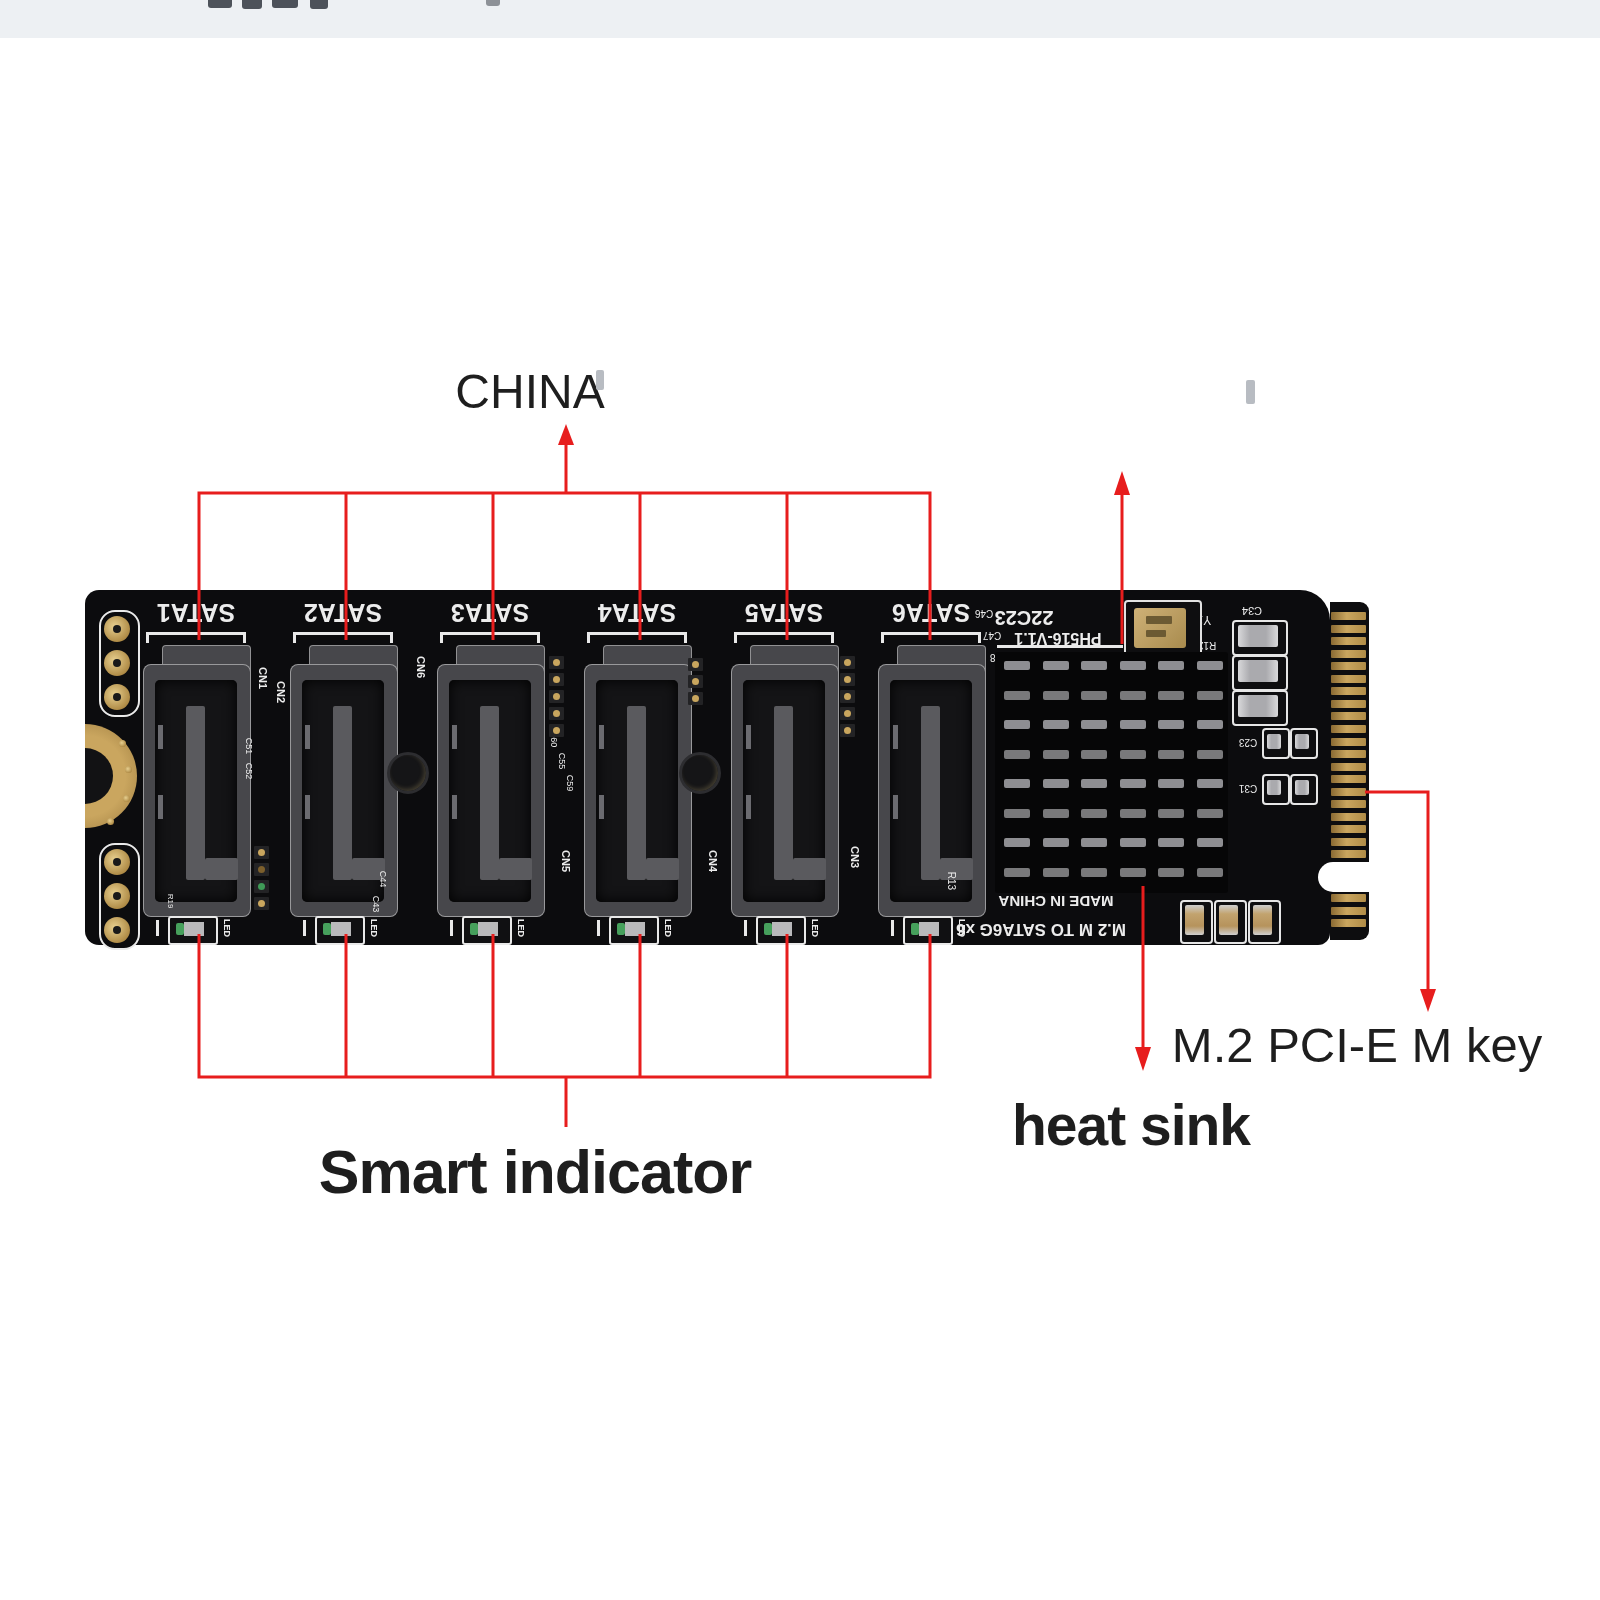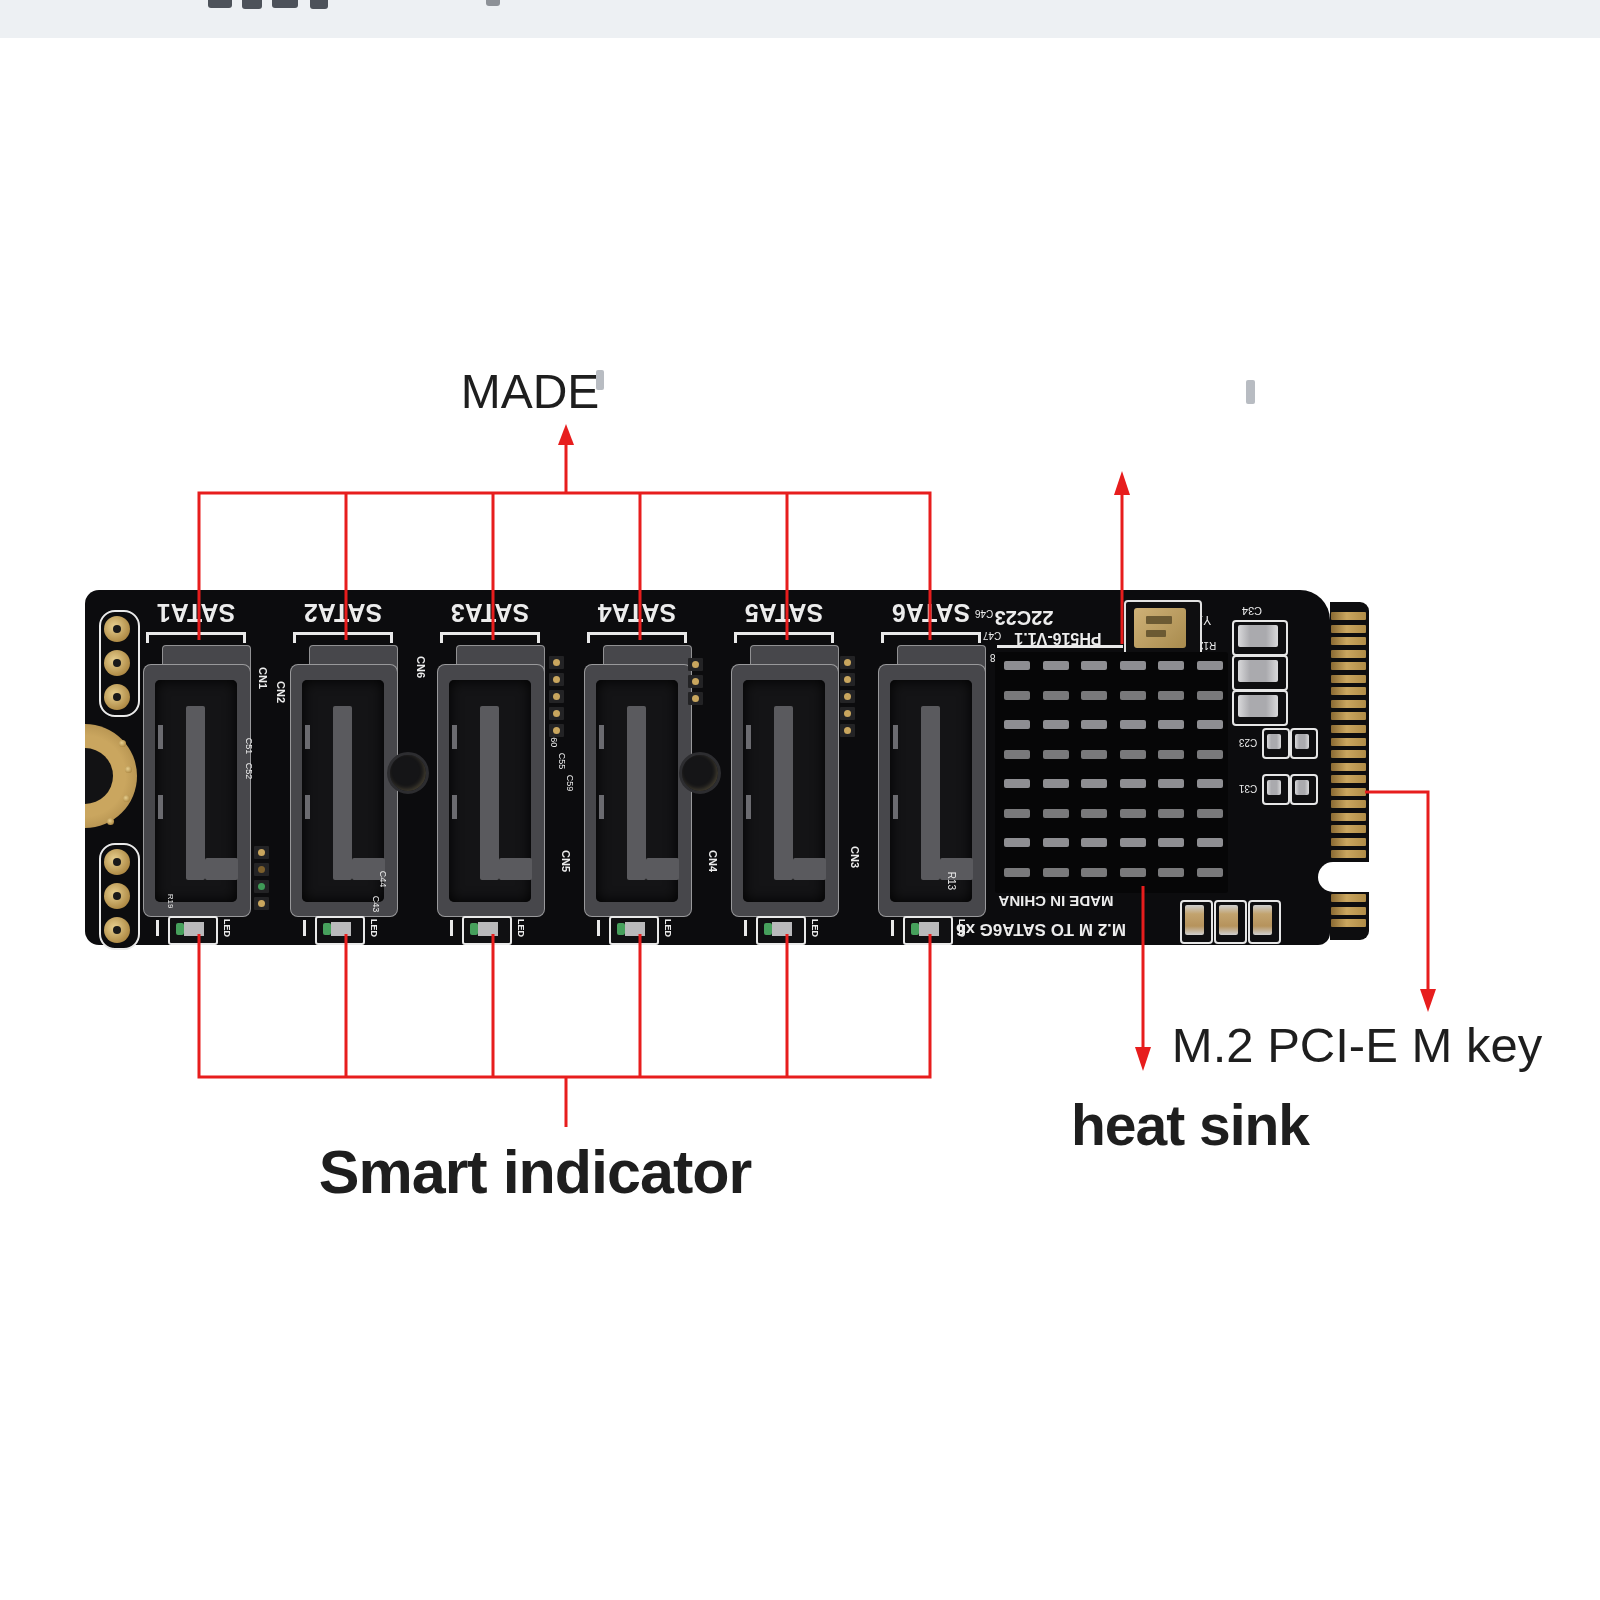--- a/index.html
+++ b/index.html
@@ -62,23 +62,23 @@
 
 <div id="stage">
 
   <div id="top-band" class="abs"></div>
   <div class="abs glyph-mark" style="left:208px;top:0;width:24px;height:8px;"></div>
   <div class="abs glyph-mark" style="left:242px;top:0;width:20px;height:9px;"></div>
   <div class="abs glyph-mark" style="left:272px;top:0;width:26px;height:8px;"></div>
   <div class="abs glyph-mark" style="left:310px;top:0;width:18px;height:9px;"></div>
   <div class="abs glyph-mark" style="left:486px;top:0;width:14px;height:6px;opacity:.6;"></div>
 
-  <div class="abs annot fs48" style="left:530px;top:391px;">MADE</div>
+  <div class="abs annot fs48" style="left:530px;top:391px;">CHINA</div>
   <div class="abs annot fs45" style="left:1357px;top:1045px;">M.2 PCI-E M key</div>
-  <div class="abs annot bold-cn" style="left:1190px;top:1125px;font-size:57px;">heat sink</div>
+  <div class="abs annot bold-cn" style="left:1131px;top:1125px;font-size:57px;">heat sink</div>
   <div class="abs annot bold-cn" style="left:535px;top:1172px;font-size:61px;">Smart indicator</div>
 
   <div class="abs smudge" style="left:596px;top:370px;width:8px;height:20px;"></div>
   <div class="abs smudge" style="left:1246px;top:380px;width:9px;height:24px;"></div>
 
   <div id="pcb-body" class="abs">
 
     <div class="abs semi-gold" style="left:-52px;top:134px;width:104px;height:104px;"></div>
     <div class="abs semi-dark" style="left:-28px;top:158px;width:56px;height:56px;"></div>
     <div class="abs hole-gold" style="left:34px;top:150px;width:7px;height:7px;"></div>

